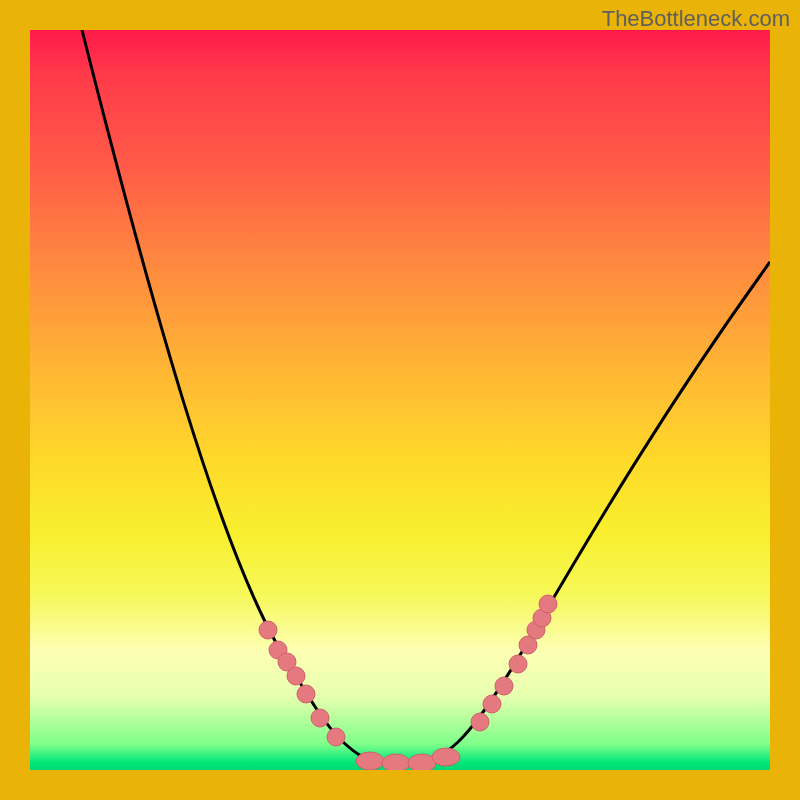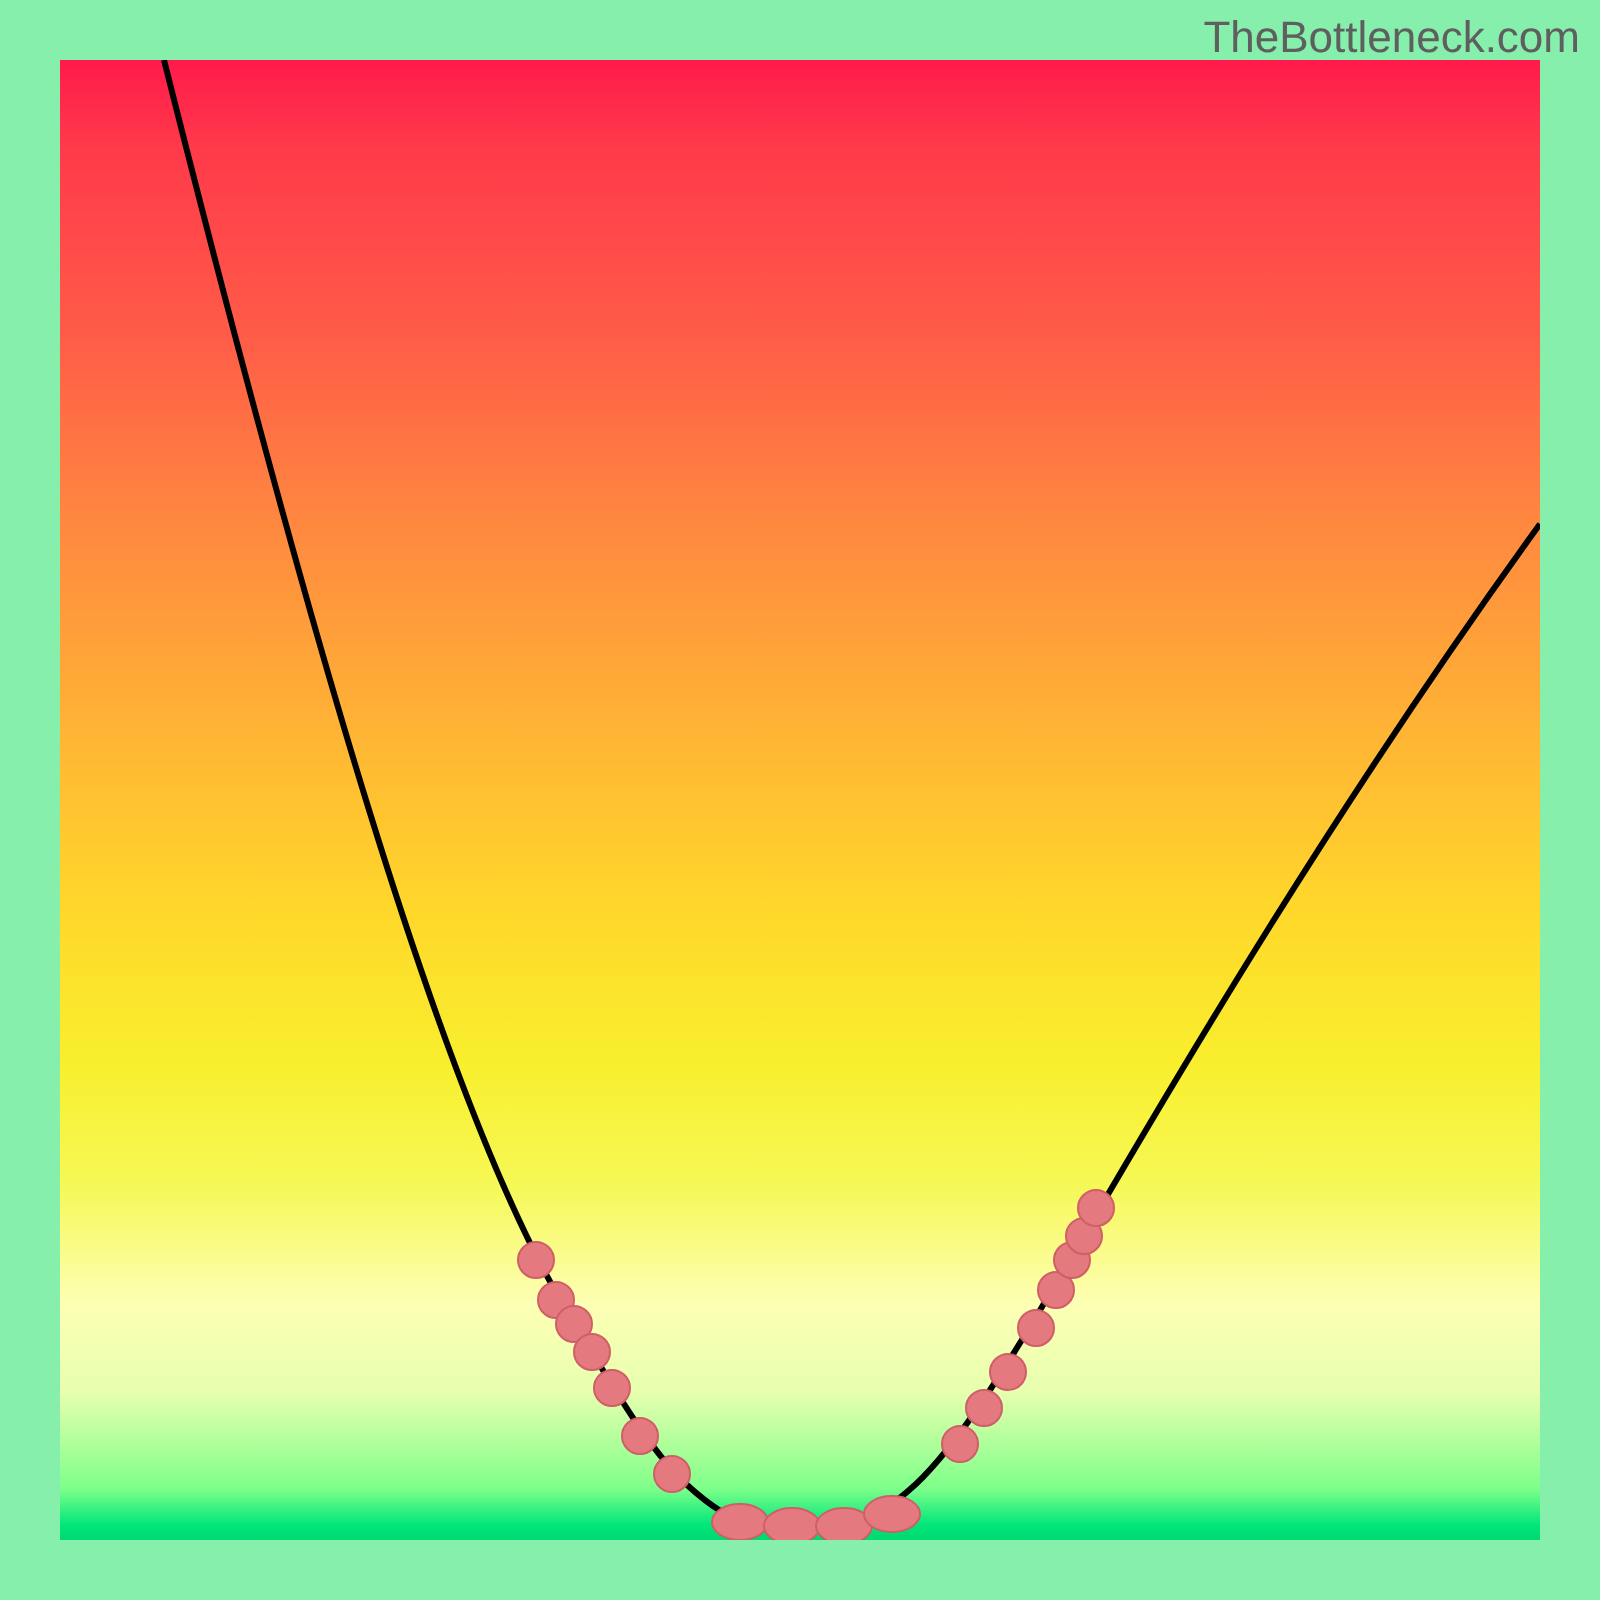--- a/index.html
+++ b/index.html
@@ -7,21 +7,21 @@
     padding: 0;
     width: 800px;
     height: 800px;
     overflow: hidden;
     font-family: Arial, Helvetica, sans-serif;
   }
   .frame {
     position: relative;
     width: 800px;
     height: 800px;
-    background: #86efac;
+    background: #eab308;
   }
   .watermark {
     position: absolute;
     top: 6px;
     right: 10px;
     z-index: 50;
     color: #5f5f5f;
     font-size: 22px;
     font-weight: 500;
     letter-spacing: 0;

